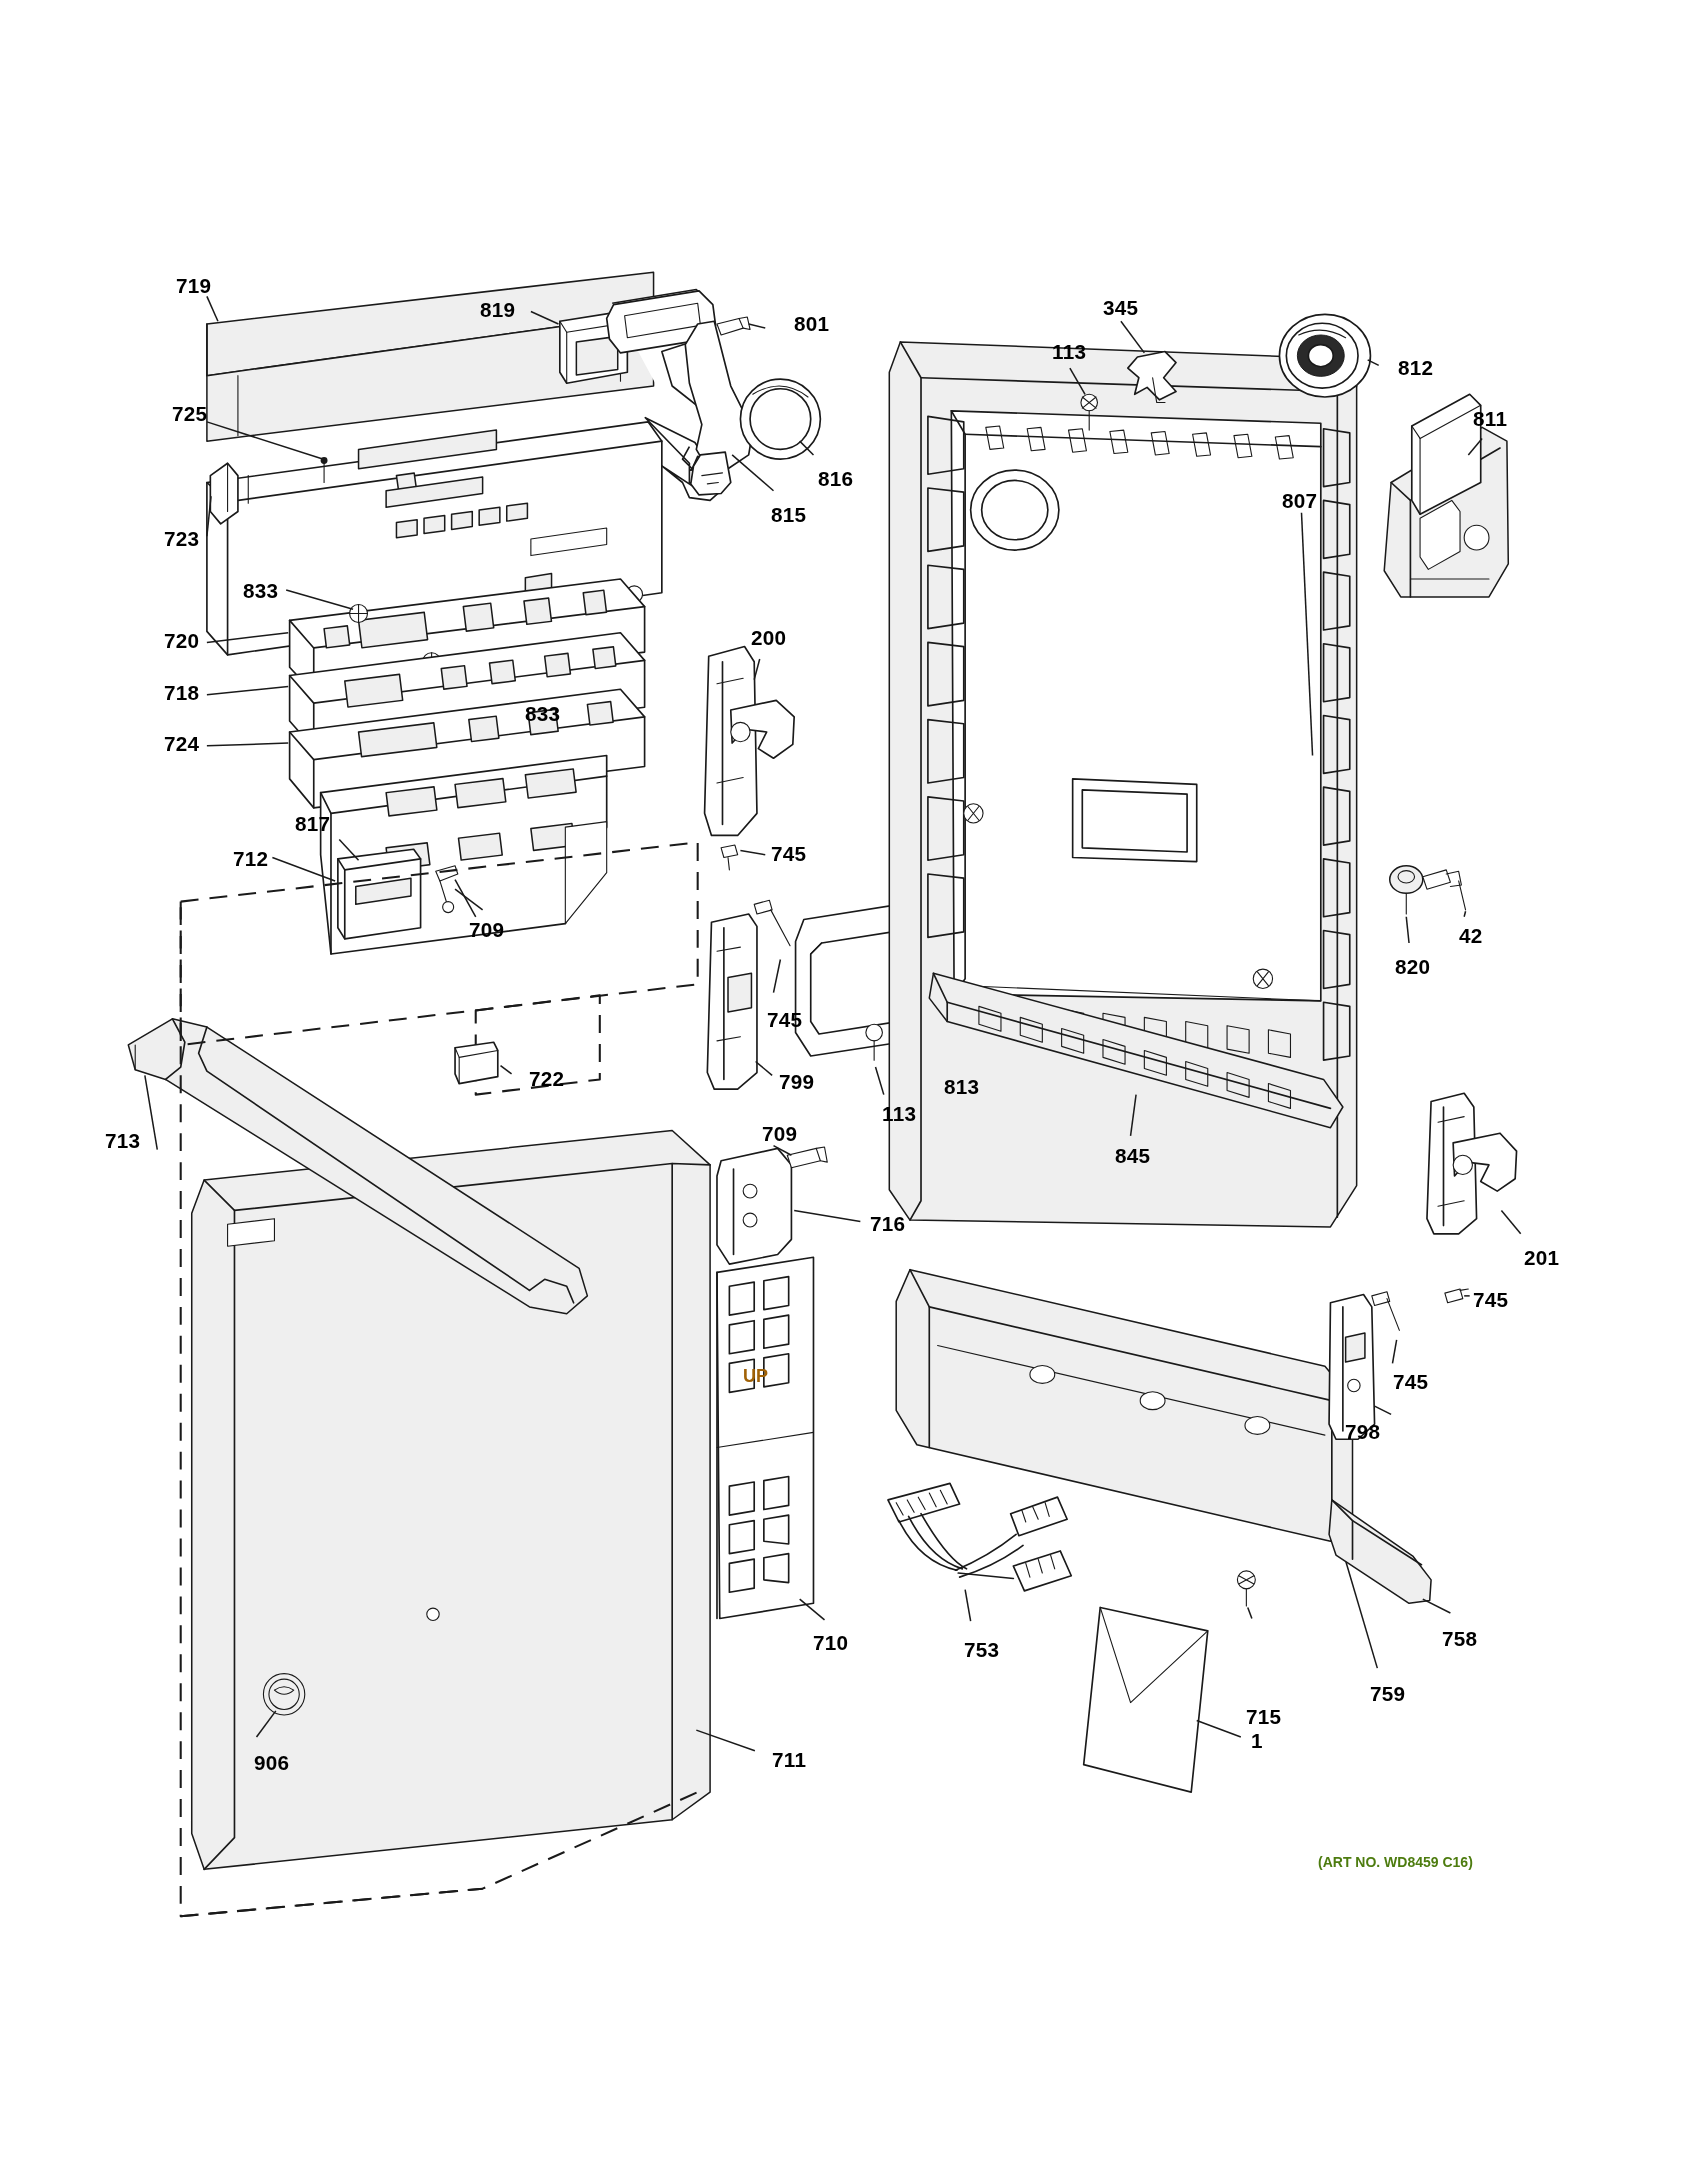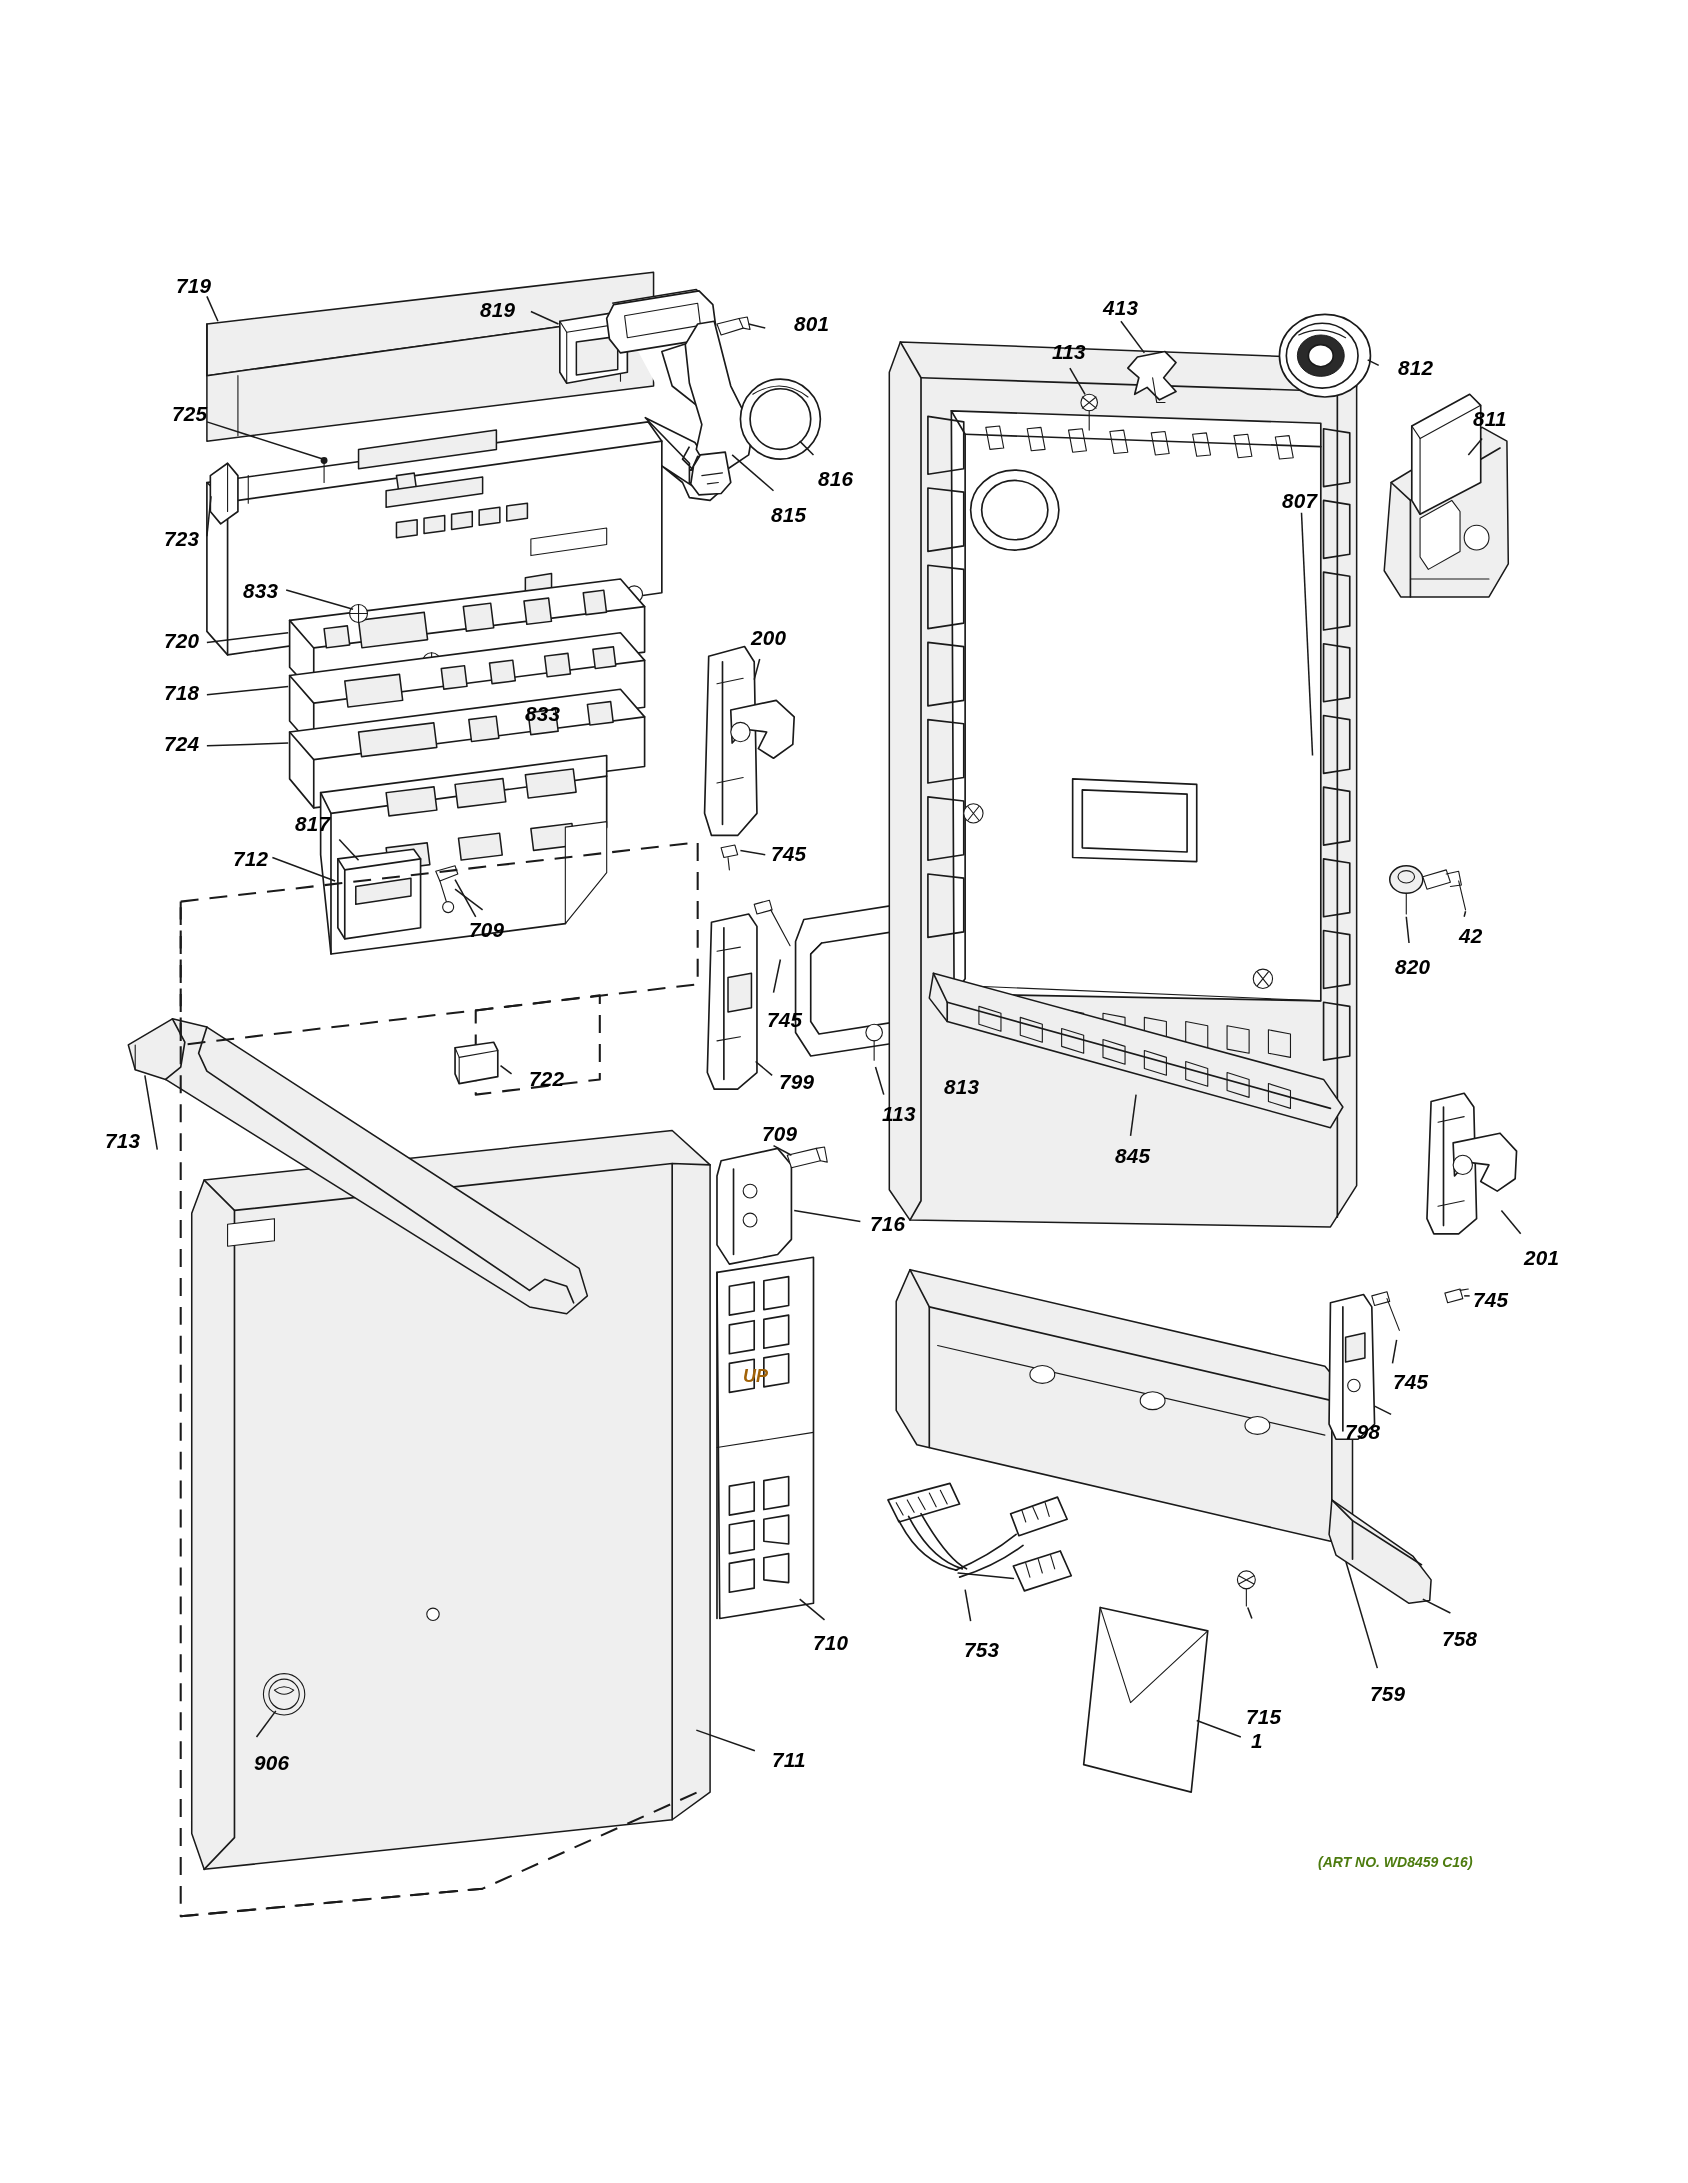--- a/index.html
+++ b/index.html
@@ -9,21 +9,20 @@
   }
   body {
     font-family: "Liberation Sans", sans-serif;
   }
   #sheet {
     position: relative;
     width: 1689px;
     height: 2183px;
     background: #ffffff;
     overflow: hidden;
-    font-style: italic;
   }
   #art {
     position: absolute;
     left: 0;
     top: 0;
     width: 1689px;
     height: 2183px;
   }
   .callout {
     position: absolute;
@@ -583,21 +582,21 @@
   <div class="callout" style="left:1442px; top:1627px;">758</div>
   <div class="callout" style="left:1345px; top:1420px;">798</div>
   <div class="callout" style="left:1393px; top:1370px;">745</div>
   <div class="callout" style="left:1473px; top:1288px;">745</div>
   <div class="callout" style="left:1524px; top:1246px;">201</div>
   <div class="callout" style="left:1395px; top:955px;">820</div>
   <div class="callout" style="left:1459px; top:924px;">42</div>
   <div class="callout" style="left:1115px; top:1144px;">845</div>
   <div class="callout" style="left:1282px; top:489px;">807</div>
   <div class="callout" style="left:1052px; top:340px;">113</div>
-  <div class="callout" style="left:1103px; top:296px;">413</div>
+  <div class="callout" style="left:1103px; top:296px;">345</div>
   <div class="callout" style="left:1398px; top:356px;">812</div>
   <div class="callout" style="left:1473px; top:407px;">811</div>
 
   <div class="up-label" style="left:743px; top:1366px;">UP</div>
 
   <div class="artno" style="left:1318px; top:1854px;">(ART NO. WD8459 C16)</div>
 
 </div>
 
 

